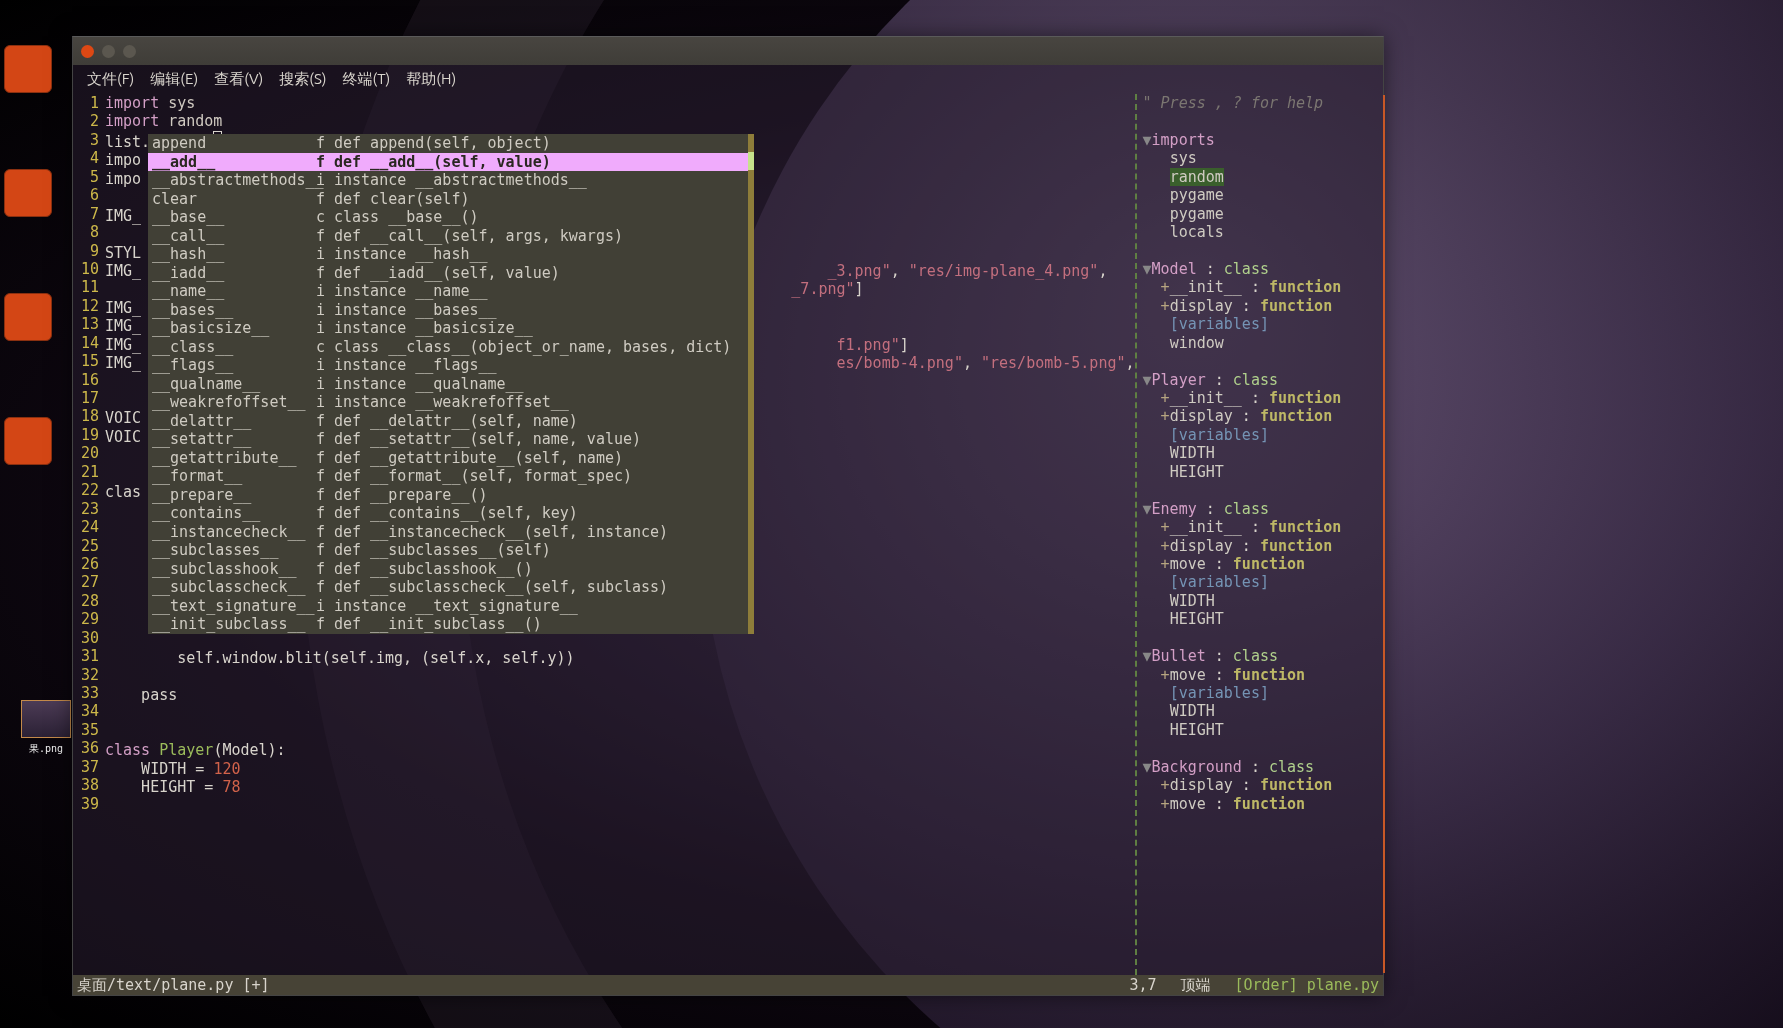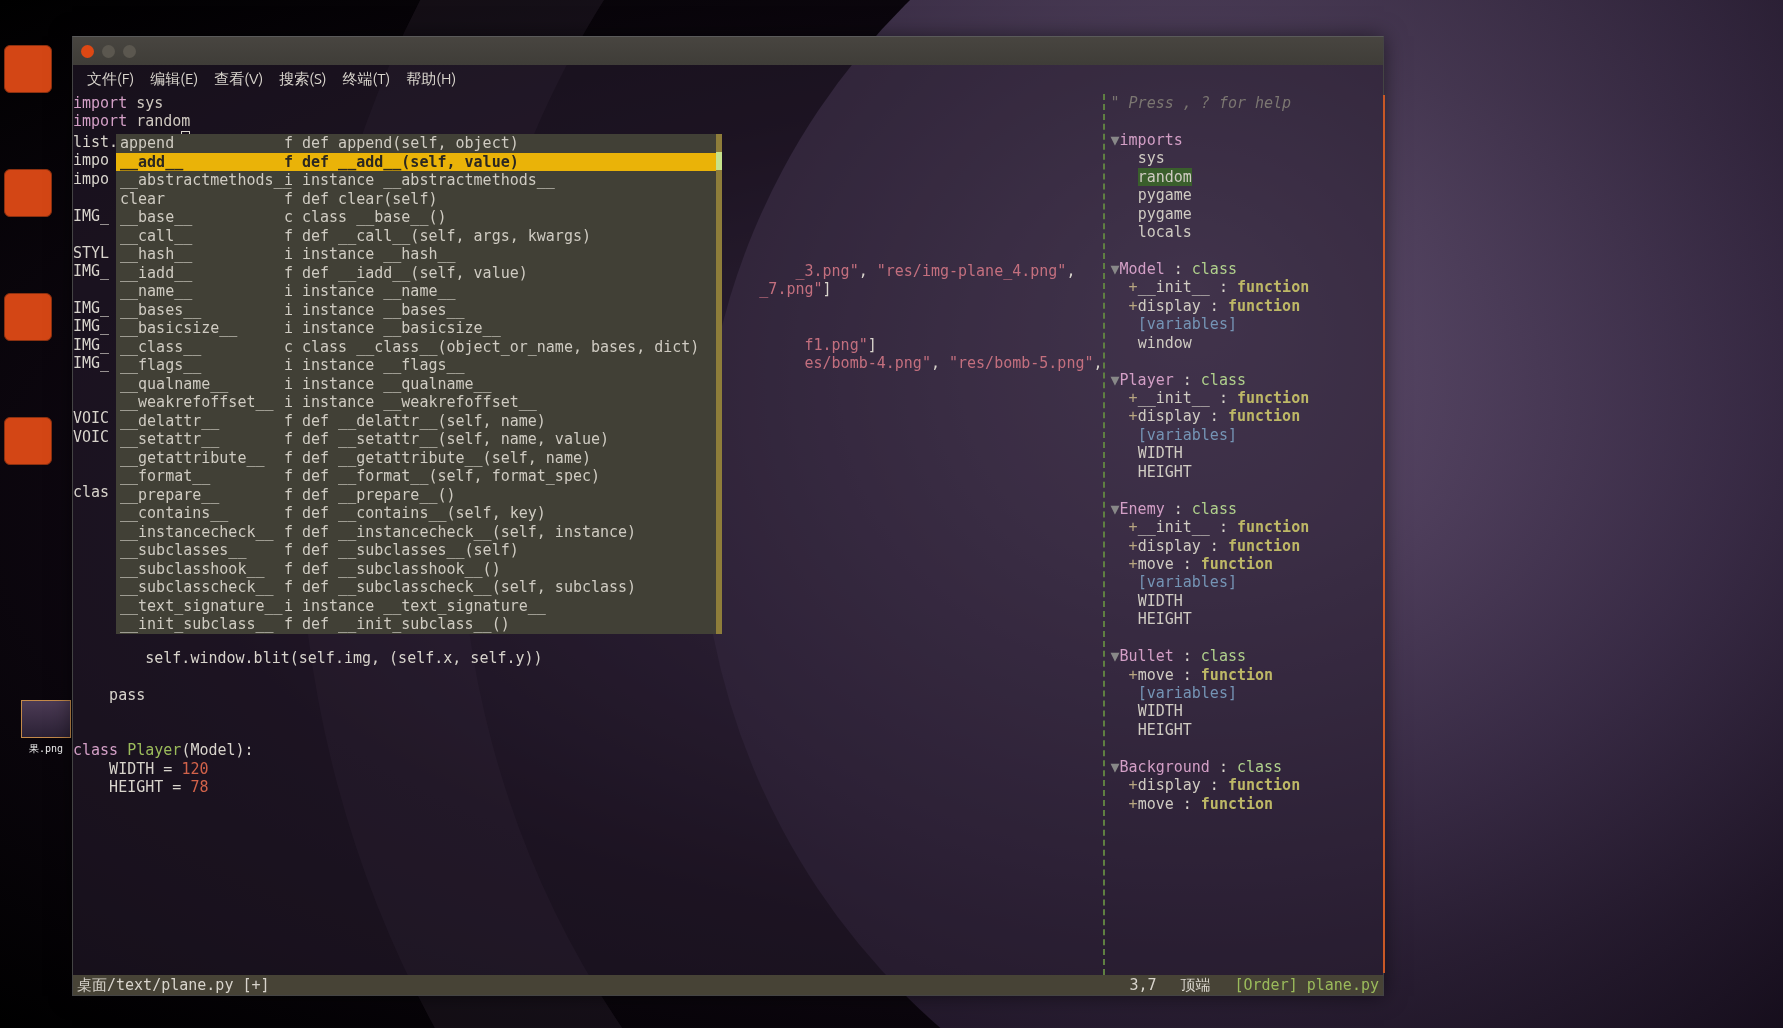--- a/index.html
+++ b/index.html
@@ -158,21 +158,21 @@
   font-family: inherit;
   z-index: 10;
   border-right: 6px solid #8e7d3a;
 }
 .popup-row {
   display: flex;
   height: 18.5px;
   align-items: center;
   padding-left: 4px;
 }
-.popup-row.sel { background: #eab308; color: #2a2721; font-weight: bold; }
+.popup-row.sel { background: #f0abfc; color: #2a2721; font-weight: bold; }
 .pc-name { width: 164px; }
 .pc-kind { width: 18px; }
 .pc-sig { flex: 1; }
 .popup::after{
   content:"";
   position:absolute;
   right:-6px; top:18px;
   width:6px; height:18px;
   background:#c6e28b;
 }
@@ -247,20 +247,60 @@
     <span>文件(F)</span>
     <span>编辑(E)</span>
     <span>查看(V)</span>
     <span>搜索(S)</span>
     <span>终端(T)</span>
     <span>帮助(H)</span>
   </div>
 
   <div class="editor">
     <div class="main-pane">
+      <div class="gutter" id="gutter">1
+2
+3
+4
+5
+6
+7
+8
+9
+10
+11
+12
+13
+14
+15
+16
+17
+18
+19
+20
+21
+22
+23
+24
+25
+26
+27
+28
+29
+30
+31
+32
+33
+34
+35
+36
+37
+38
+39
+</div>
       <div class="code" id="code"><span class="k-import">import</span> <span class="k-mod">sys</span>
 <span class="k-import">import</span> <span class="k-mod">random</span>
 list.__add__<span class="cursor"></span>
 impo
 impo
     
 IMG_
     
 STYL
 IMG_                                                                            <span class="k-str">_3.png"</span>, <span class="k-str">"res/img-plane_4.png"</span>,

